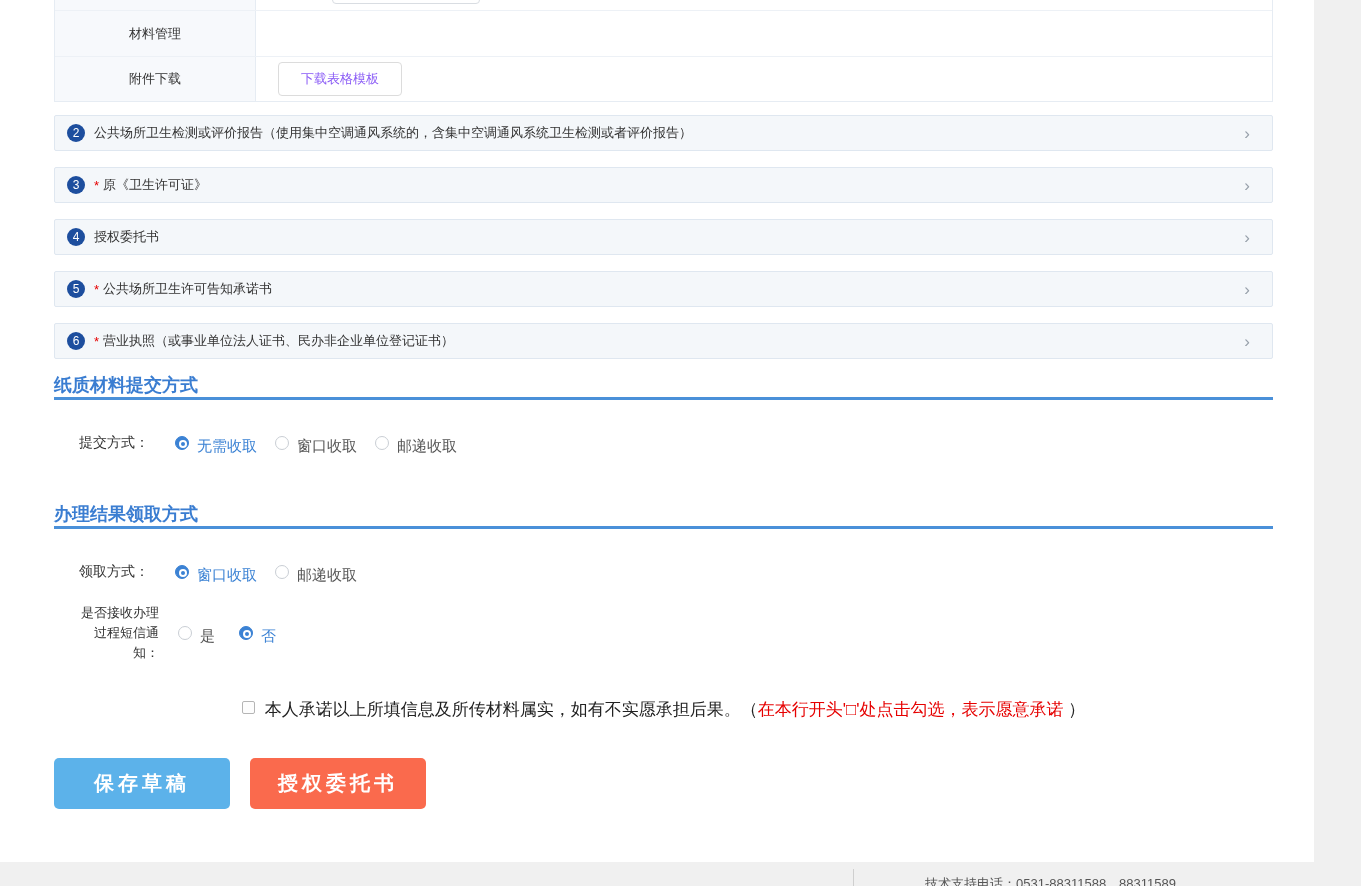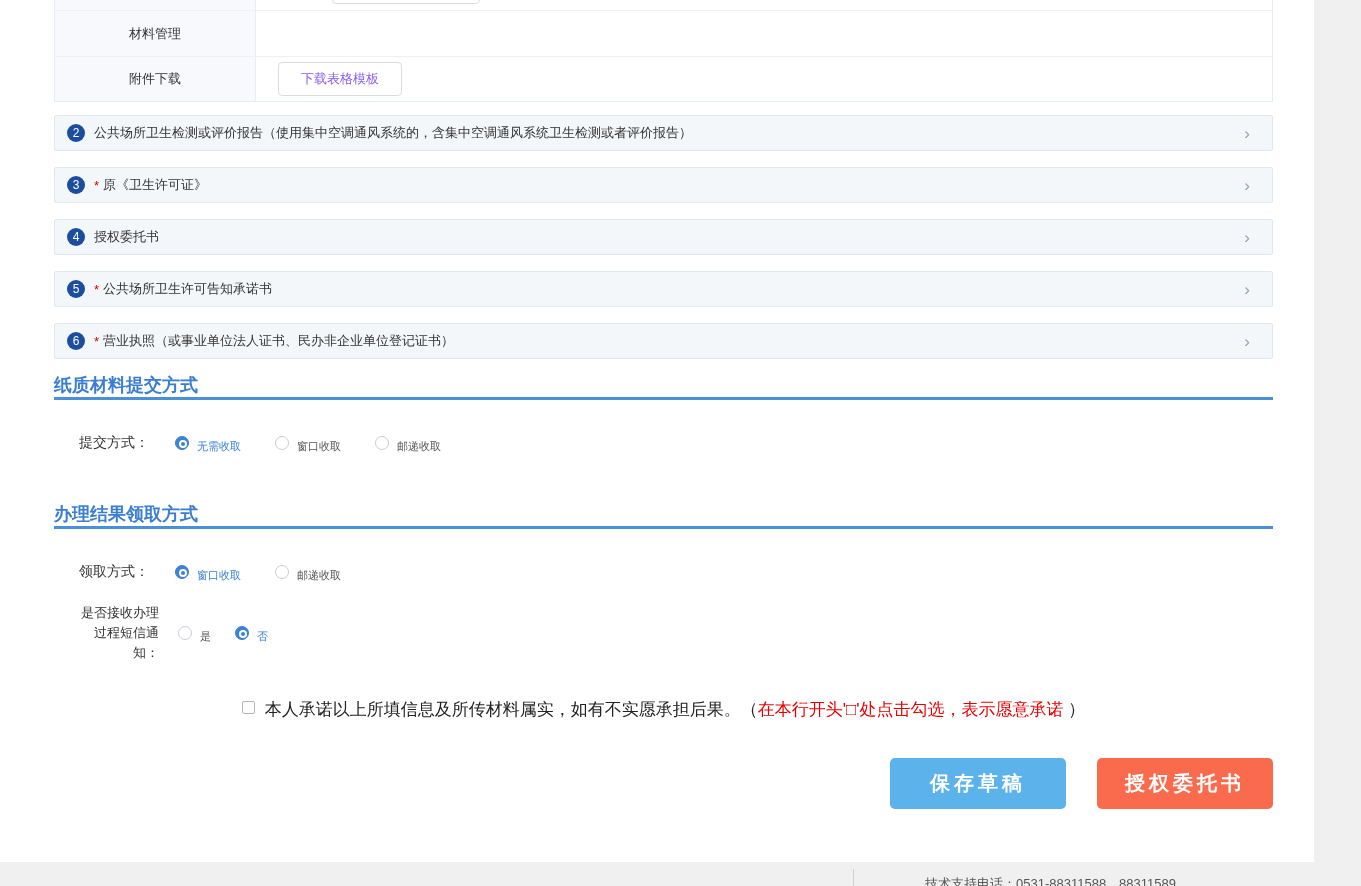--- a/index.html
+++ b/index.html
@@ -85,21 +85,21 @@
   }
   .radio.selected { background: #3b82d4; border-color: #3b82d4; }
   .radio.selected::before {
     content: ""; position: absolute; left: 3px; top: 3px;
     width: 8px; height: 8px; border-radius: 50%; background: #fff;
   }
   .radio.selected::after {
     content: ""; position: absolute; left: 5px; top: 5px;
     width: 4px; height: 4px; border-radius: 50%; background: #3b82d4;
   }
-  .opt-label { margin-left: 8px; font-size: 11px; color: #555; margin-top: 7px; }
+  .opt-label { margin-left: 8px; font-size: 15px; color: #555; margin-top: 7px; }
   .opt.on .opt-label { color: #3b82d4; }
 
   
   .sms-row { display: flex; margin-top: 20px; }
   .sms-label {
     margin-left: 25px; width: 80px; flex: none;
     font-size: 13px; color: #333; line-height: 20px; text-align: right;
   }
   .sms-opts { display: flex; align-items: center; margin-left: 19px; height: 60px; }
   .opt-sm { display: flex; align-items: center; margin-right: 24px; cursor: pointer; }
@@ -107,21 +107,21 @@
   
   .commit-row { margin-top: 35px; text-align: center; font-size: 17px; font-weight: normal; color: #222; }
   .checkbox {
     display: inline-block; width: 13px; height: 13px;
     background: #fdfdfd; border: 1px solid #b5b5b5; border-radius: 2px;
     vertical-align: 1px; margin-right: 10px; cursor: pointer;
   }
   .commit-red { color: #e60000; }
 
   
-  .actions { margin-top: 37px; display: flex; justify-content: flex-end; gap: 31px; }
+  .actions { margin-top: 37px; display: flex; justify-content: flex-start; gap: 20px; }
   .btn {
     width: 176px; height: 51px; border: none; border-radius: 5px;
     color: #fff; font-size: 20px; font-weight: bold; letter-spacing: 4px;
     cursor: pointer; font-family: inherit;
   }
   .btn-save { background: #5cb2ea; }
   .btn-submit { background: #fa6a4d; }
 
   
   .footer { position: absolute; left: 0; top: 862px; width: 1361px; height: 24px; background: #f0f0f0; padding-left: 11px; }

